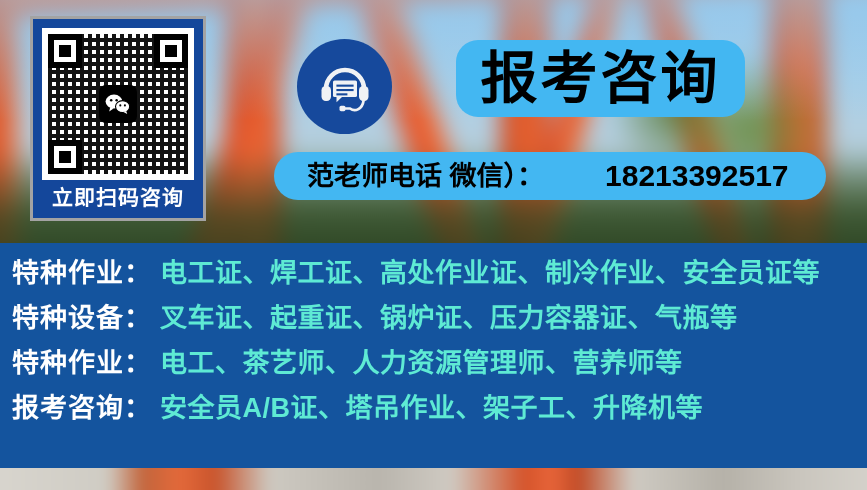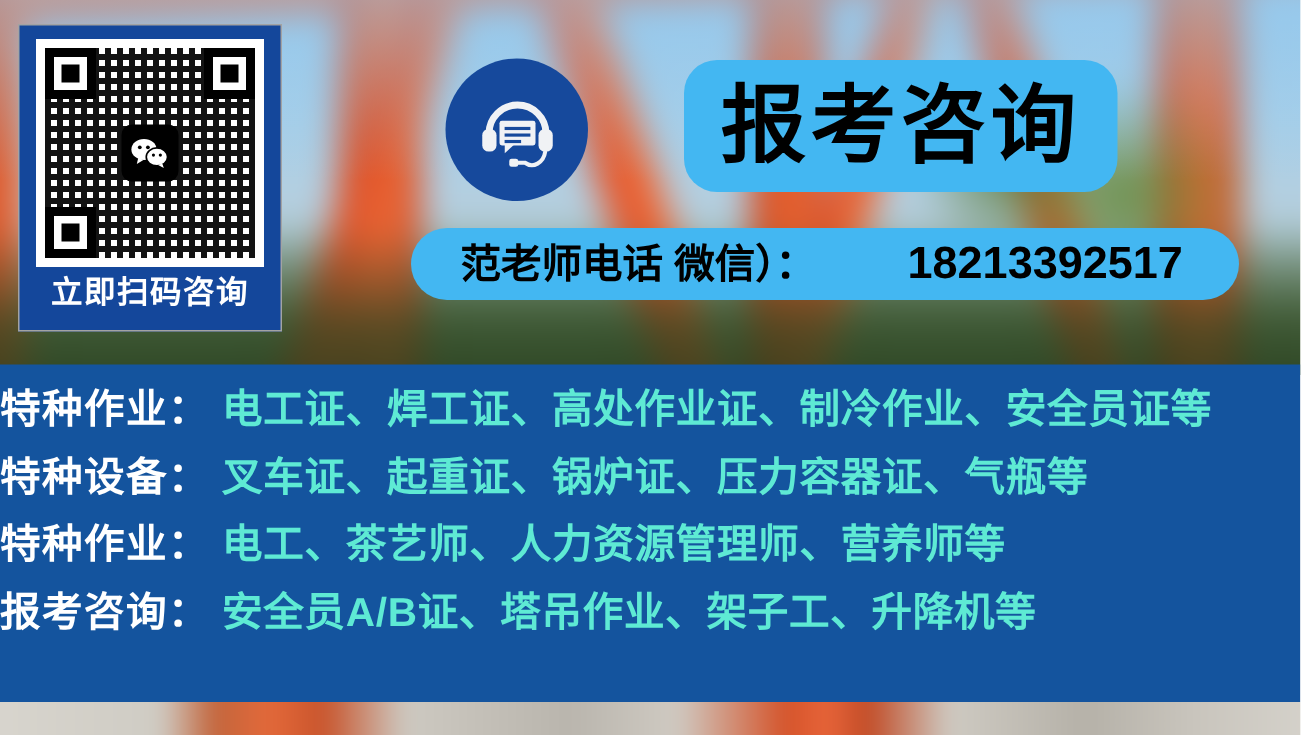--- a/index.html
+++ b/index.html
@@ -85,26 +85,26 @@
         #cdc9c1 32%, #b9b5ad 44%,
         #cfcac2 52%,
         #d4532a 60%, #e8653a 63%, #c14b26 66%,
         #cecac2 72%, #b5b1a8 82%,
         #c9c5bd 90%, #d7d4cd 100%);
   }
 
   
   .qr-card {
     position: absolute;
-    left: 12px;
+    left: 30px;
     top: 16px;
     width: 176px;
     height: 205px;
     background: #14479b;
-    border: 1px solid #a3a3a3;
+    border: 3px solid #a3a3a3;
     box-sizing: border-box;
     z-index: 5;
     display: flex;
     flex-direction: column;
     align-items: center;
   }
   .qr-white {
     width: 152px;
     height: 152px;
     margin-top: 9px;
@@ -186,21 +186,21 @@
     justify-content: center;
   }
   .headset-circle svg { display: block; }
 
   
   .cta-button {
     position: absolute;
     left: 456px;
     top: 40px;
     width: 289px;
-    height: 88px;
+    height: 77px;
     border-radius: 22px;
     background: #43b7f2;
     z-index: 5;
     display: flex;
     align-items: center;
     justify-content: center;
     border: none;
     padding: 0;
     cursor: pointer;
   }
@@ -254,21 +254,21 @@
     height: 225px;
     background: #14549e;
     z-index: 4;
     padding-top: 17px;
     box-sizing: border-box;
   }
   .info-row {
     display: flex;
     align-items: baseline;
     height: 45px;
-    padding-left: 0;
+    padding-left: 12px;
     white-space: nowrap;
   }
   .info-label {
     color: #ffffff;
     font-size: 27px;
     font-weight: bold;
     letter-spacing: 1px;
     width: 148px;
     flex: 0 0 148px;
     line-height: 1;

